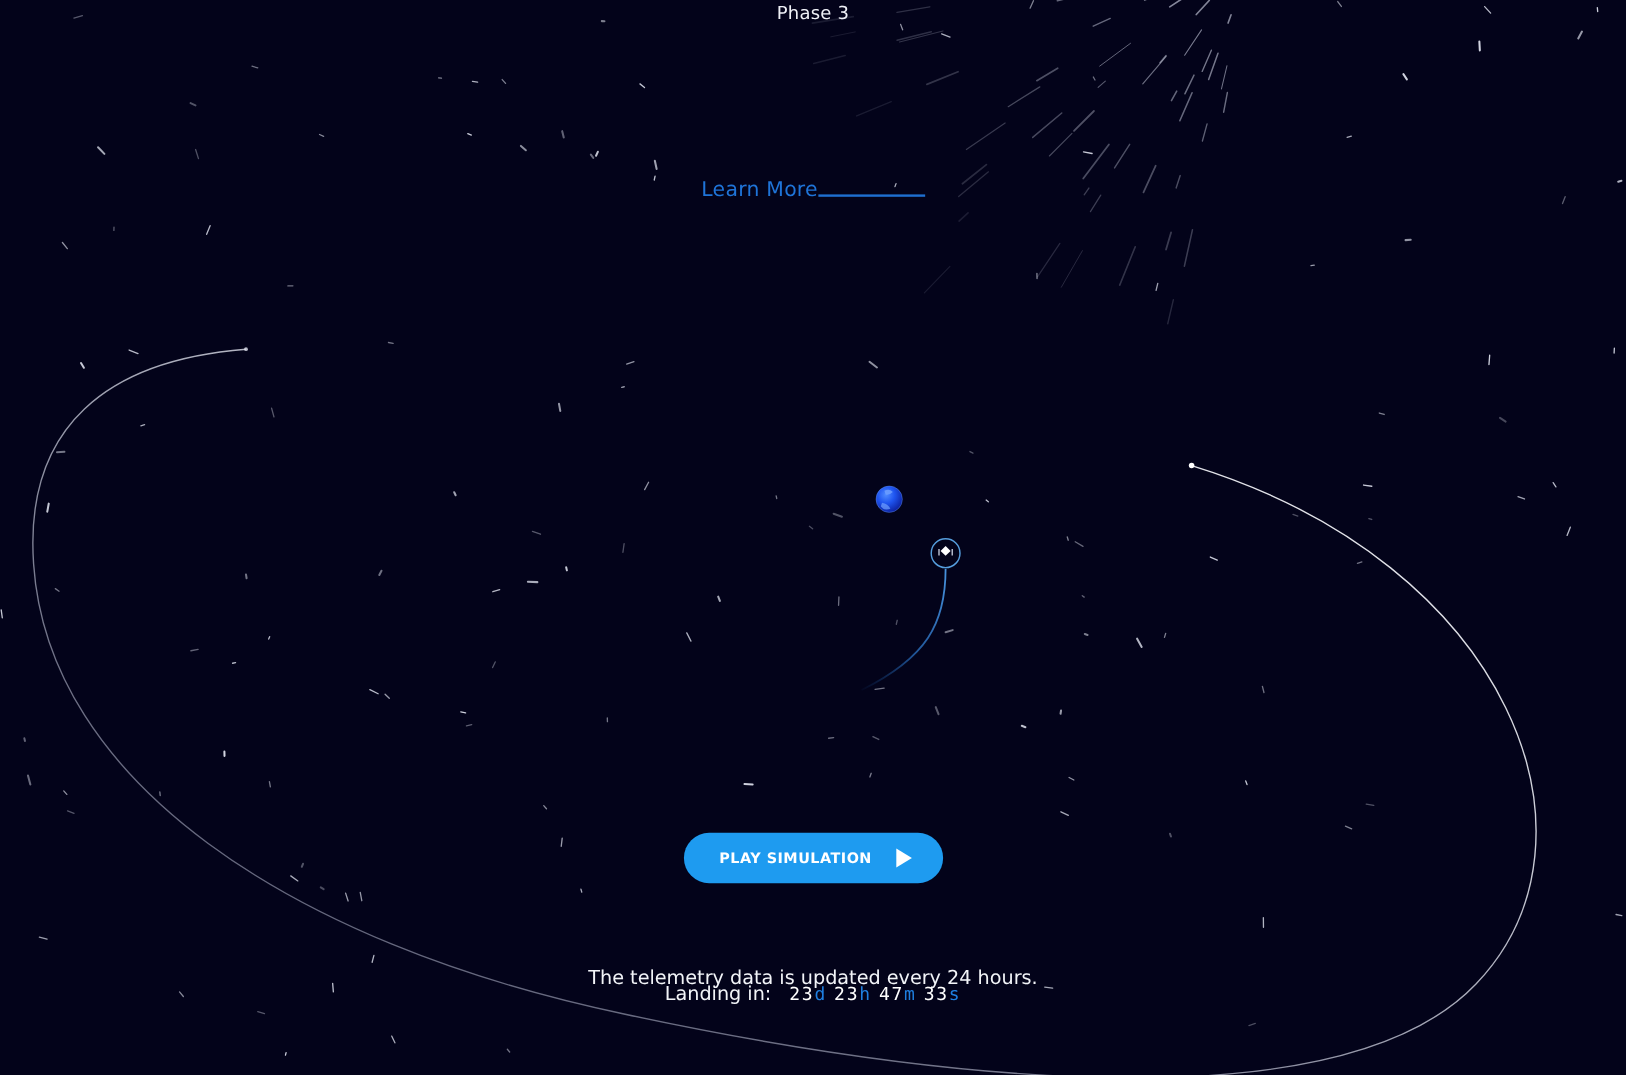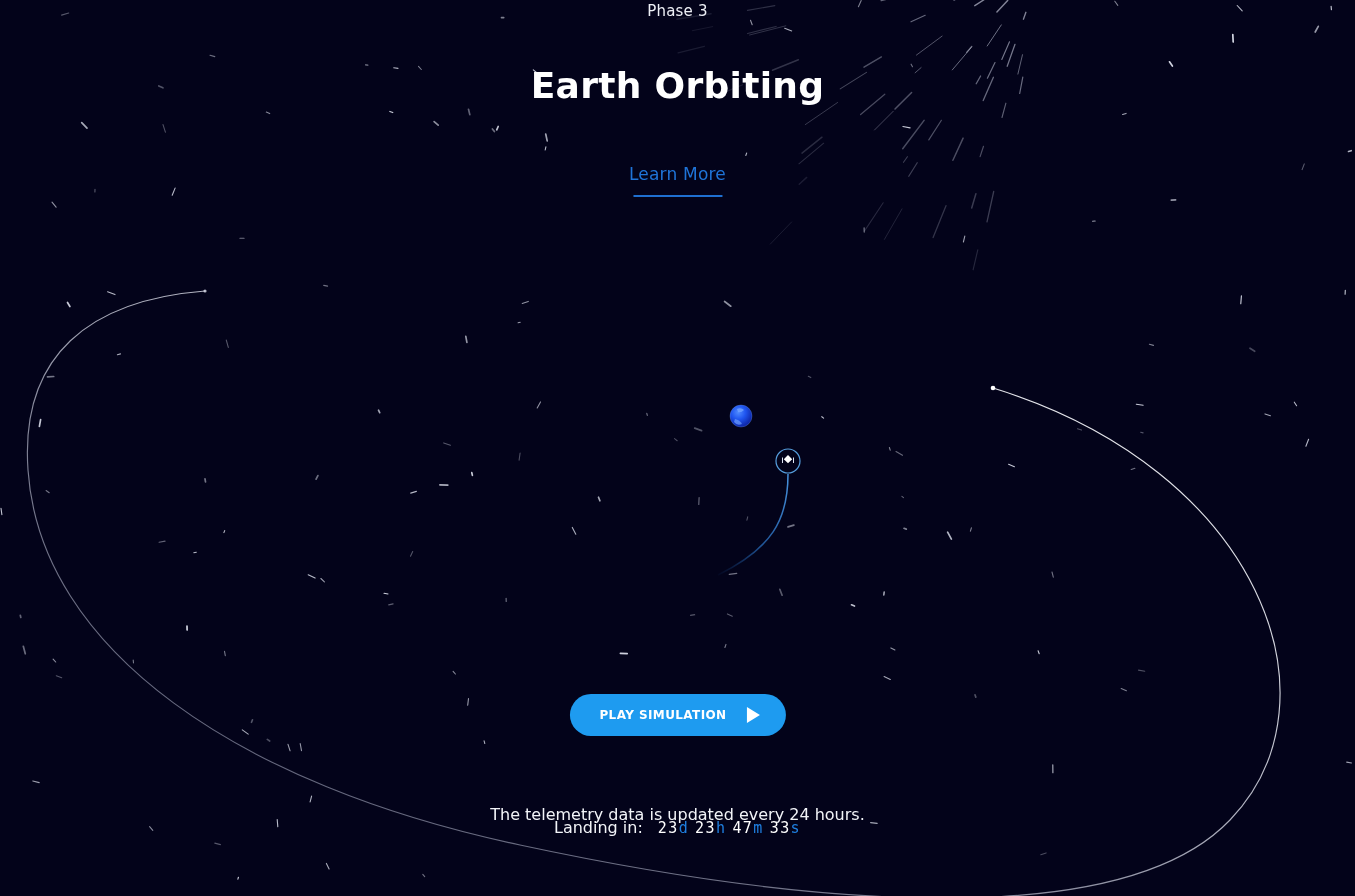--- a/index.html
+++ b/index.html
@@ -55,24 +55,24 @@
     color:#ffffff;
     font-size:36px;
     font-weight:700;
     letter-spacing:0.3px;
     white-space:nowrap;
     line-height:44px;
   }
 
   .learn-more-wrap {
     position:absolute;
-    top:162px; left:50%;
+    top:146px; left:50%;
     transform:translateX(-50%);
     display:flex;
-    flex-direction:column;
+    flex-direction:row;
     align-items:center;
   }
   .learn-more-link {
     color:#1f74d8;
     font-size:17px;
     font-weight:400;
     text-decoration:none;
     letter-spacing:0.2px;
     white-space:nowrap;
     line-height:24px;
@@ -397,21 +397,20 @@
       <path d="M 788 455 l 4.2 4.2 l -4.2 4.0 l -4.2 -4.0 z" fill="#ffffff"></path>
       <line x1="782.5" y1="457.5" x2="782.5" y2="463" stroke="#dfe6f5" stroke-width="1"></line>
       <line x1="793.5" y1="457.5" x2="793.5" y2="463" stroke="#dfe6f5" stroke-width="1"></line>
     </g>
   </svg>
 
   <div id="content">
 
     <div class="phase-label">Phase 3</div>
 
-    <h1 class="page-title">Earth Orbiting</h1>
 
     <div class="learn-more-wrap">
       <a href="#" class="learn-more-link">Learn More</a>
       <div class="learn-more-rule"></div>
     </div>
 
     <button class="play-button">
       <span>PLAY SIMULATION</span>
       <span class="play-triangle"></span>
     </button>

